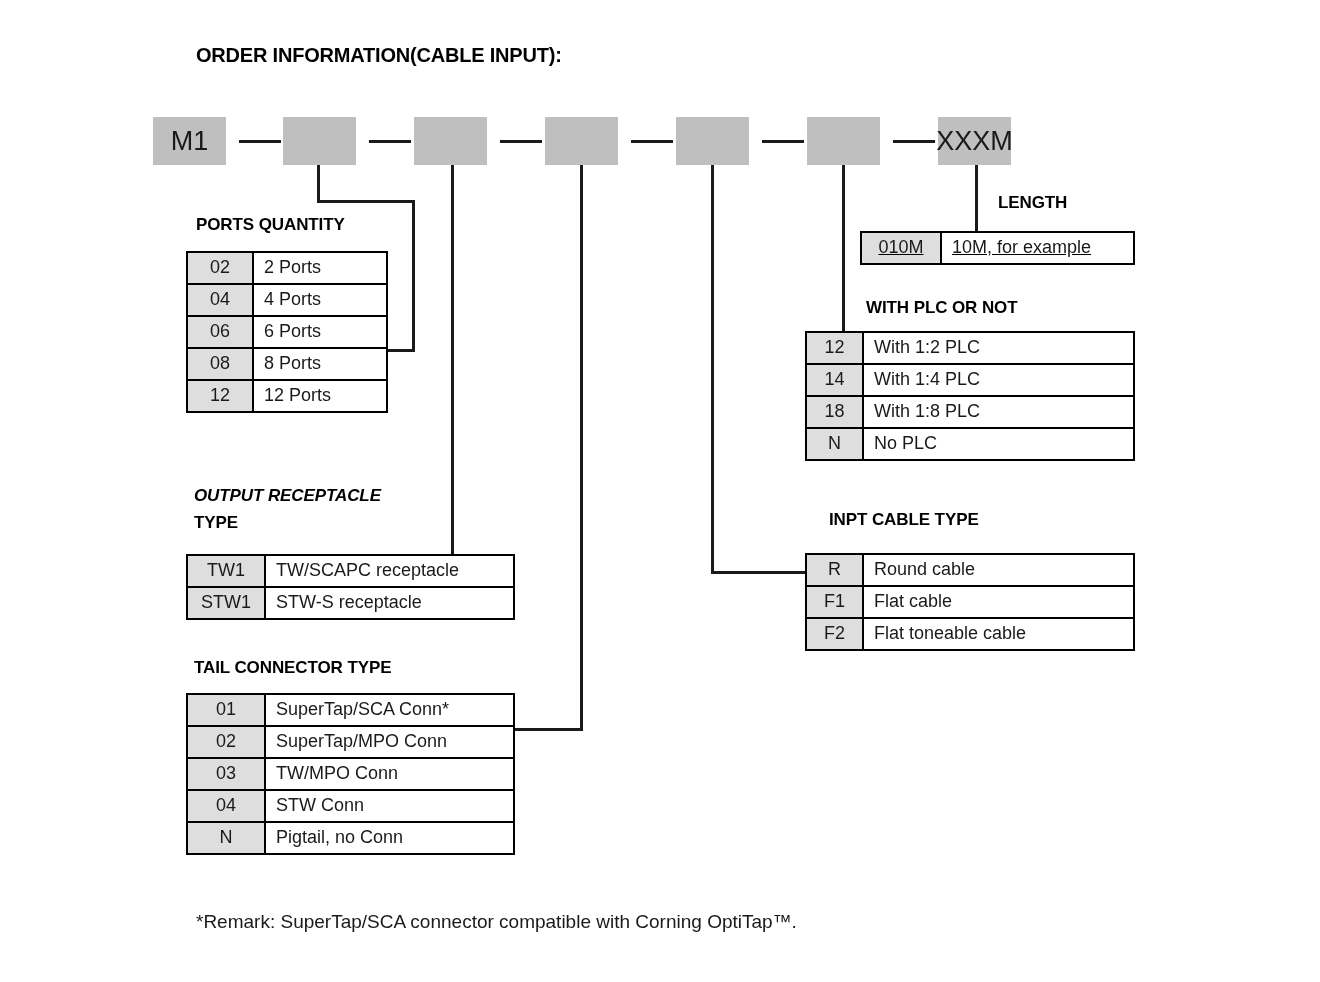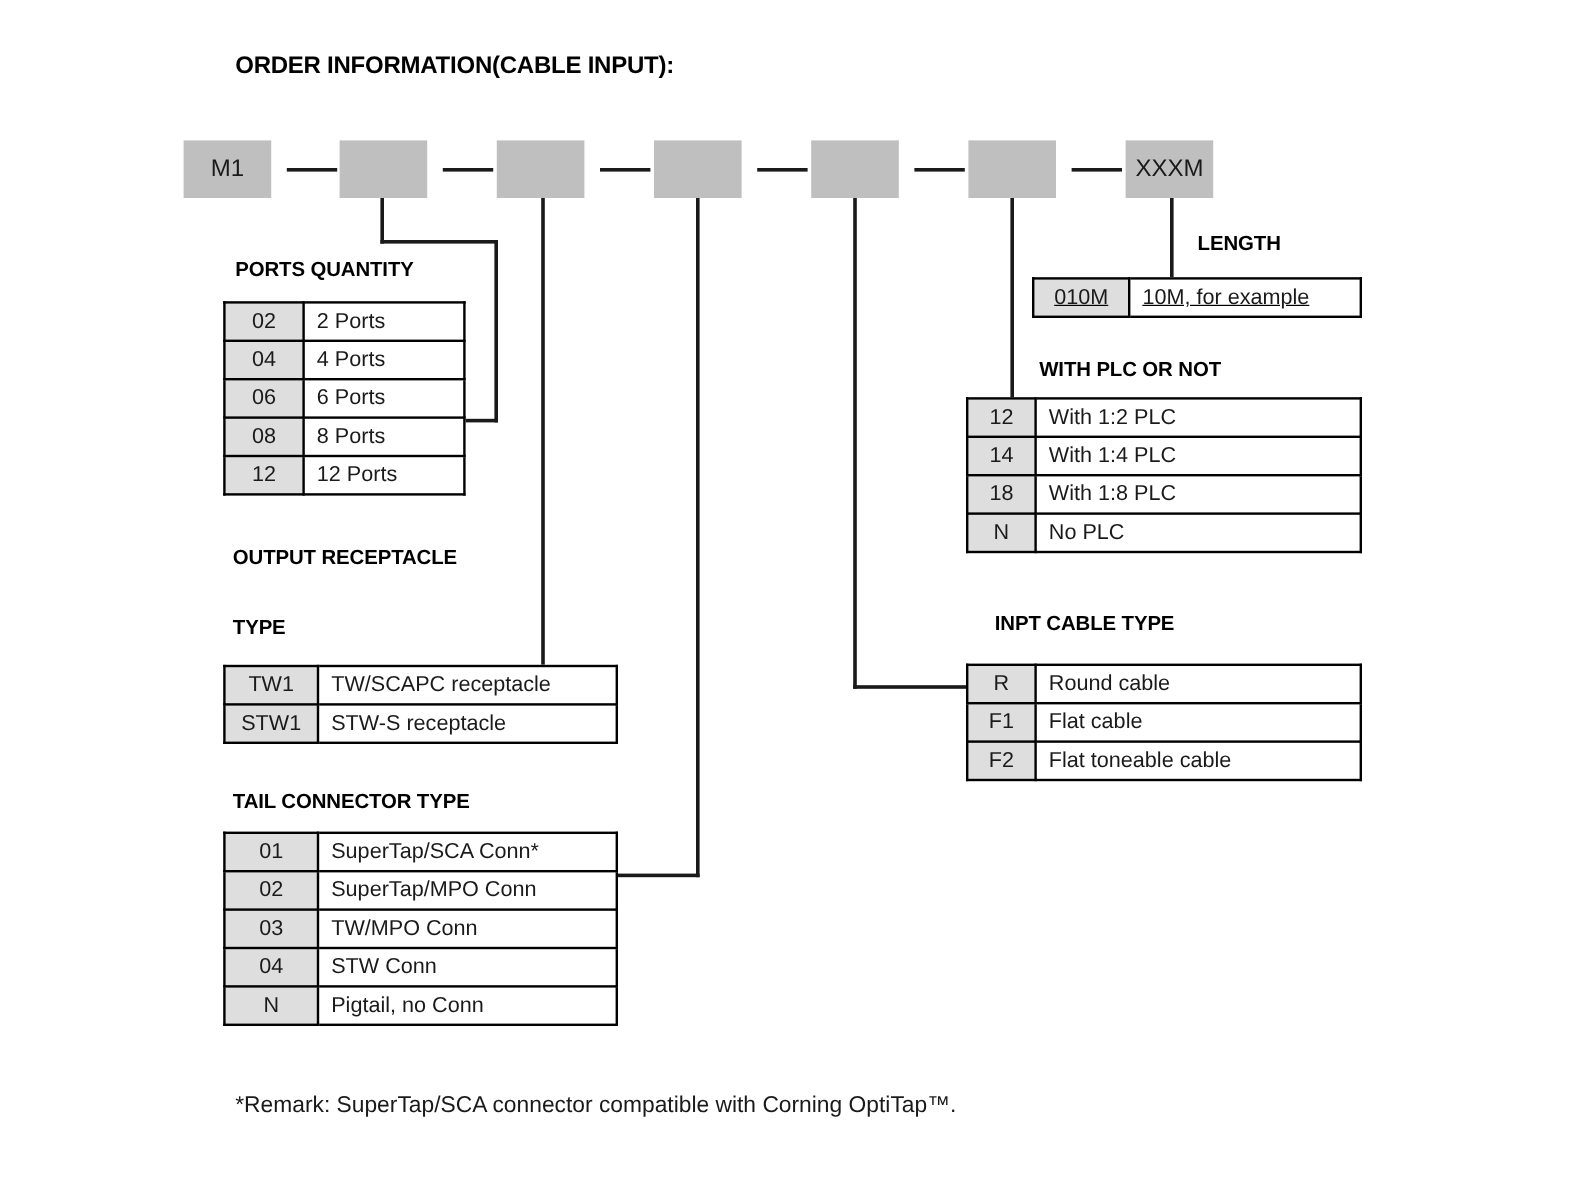--- a/index.html
+++ b/index.html
@@ -36,21 +36,21 @@
   
   .flow-box {
     position: absolute;
     top: 117px;
     width: 73px;
     height: 48px;
     background: #bfbfbf;
     display: flex;
     align-items: center;
     justify-content: center;
-    font-size: 20px;
+    font-size: 27px;
     color: #1a1a1a;
     box-sizing: border-box;
   }
   .flow-dash {
     position: absolute;
     top: 140px;
     width: 42px;
     height: 3px;
     background: #1a1a1a;
   }
@@ -174,21 +174,21 @@
         <td class="code">08</td>
         <td class="val">8 Ports</td>
       </tr>
       <tr>
         <td class="code">12</td>
         <td class="val">12 Ports</td>
       </tr>
     </tbody>
   </table>
 
-  <div class="caption" style="left:194px; top:455px;">OUTPUT RECEPTACLE</div>
+  <div class="caption" style="left:194px; top:486px;font-style:italic;">OUTPUT RECEPTACLE</div>
   <div class="caption" style="left:194px; top:513px;">TYPE</div>
   <table class="spec-table" style="left:186px; top:554px; width:327px;">
     <colgroup>
         <col style="width:78px;">
         <col style="width:249px;">
       </colgroup>
     <tbody>
       <tr>
         <td class="code">TW1</td>
         <td class="val">TW/SCAPC receptacle</td>

